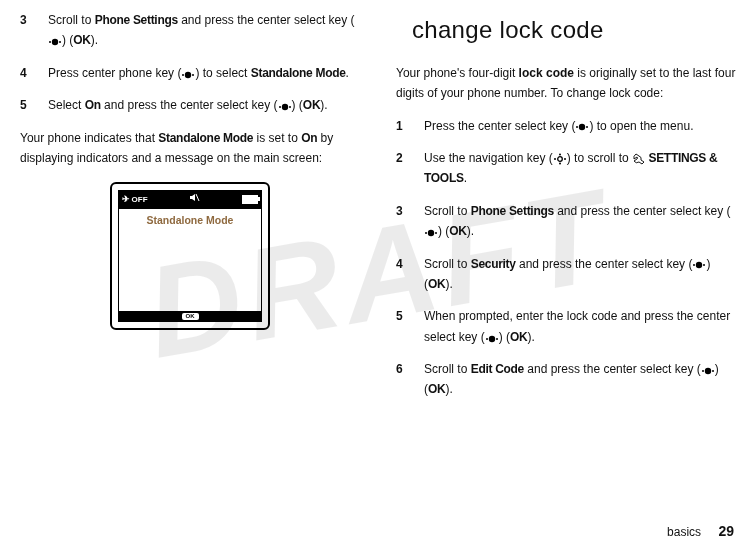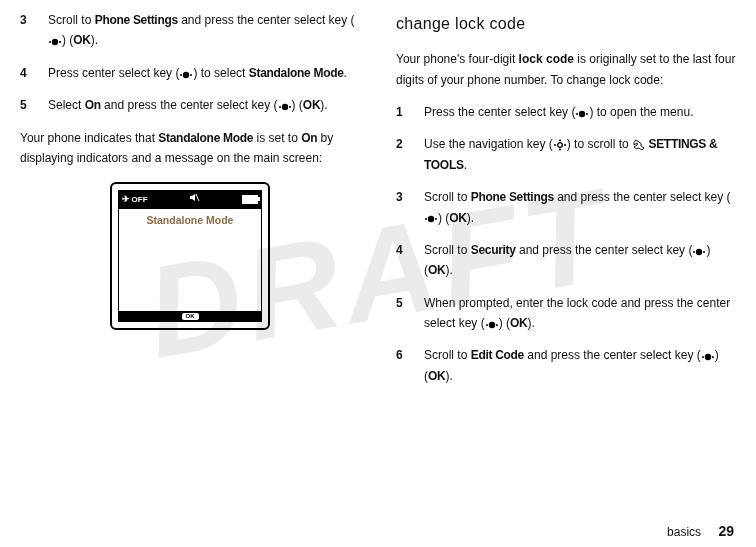--- a/index.html
+++ b/index.html
@@ -45,23 +45,23 @@
   }
   .num {
     font-weight: bold;
     width: 14px;
     flex-shrink: 0;
   }
   .txt { flex: 1; }
   b.heavy { font-weight: bold; font-family: Arial, sans-serif; }
   .condensed { font-family: "Arial Narrow", Arial, sans-serif; font-weight: bold; font-stretch: condensed; letter-spacing: -0.3px; text-align: right; }
   h2 {
-    font-size: 16px;
+    font-size: 24px;
     font-weight: normal;
-    margin: 0 0 6px 0;
+    margin: 0 0 6px 16px;
     letter-spacing: 0.3px;
   }
   .phone {
     width: 160px;
     margin: 14px auto 0;
     border: 2px solid #000;
     border-radius: 6px;
     padding: 6px;
     box-sizing: border-box;
   }
@@ -131,21 +131,21 @@
               <circle cx="7" cy="5" r="3.2" fill="#000"></circle>
               <circle cx="2" cy="5" r="1" fill="#000"></circle>
               <circle cx="12" cy="5" r="1" fill="#000"></circle>
             </svg></span><span>) (</span><span class="condensed">OK</span><span>).</span>
       </div>
     </div>
 
     <div class="step">
       <div class="num">4</div>
       <div class="txt">
-        <span>Press center select key (</span><span class="key"><svg width="14" height="10">
+        <span>Press center phone key (</span><span class="key"><svg width="14" height="10">
               <circle cx="7" cy="5" r="3.2" fill="#000"></circle>
               <circle cx="2" cy="5" r="1" fill="#000"></circle>
               <circle cx="12" cy="5" r="1" fill="#000"></circle>
             </svg></span><span>) to select </span><span class="condensed">Standalone Mode</span><span>.</span>
       </div>
     </div>
 
     <div class="step">
       <div class="num">5</div>
       <div class="txt">

